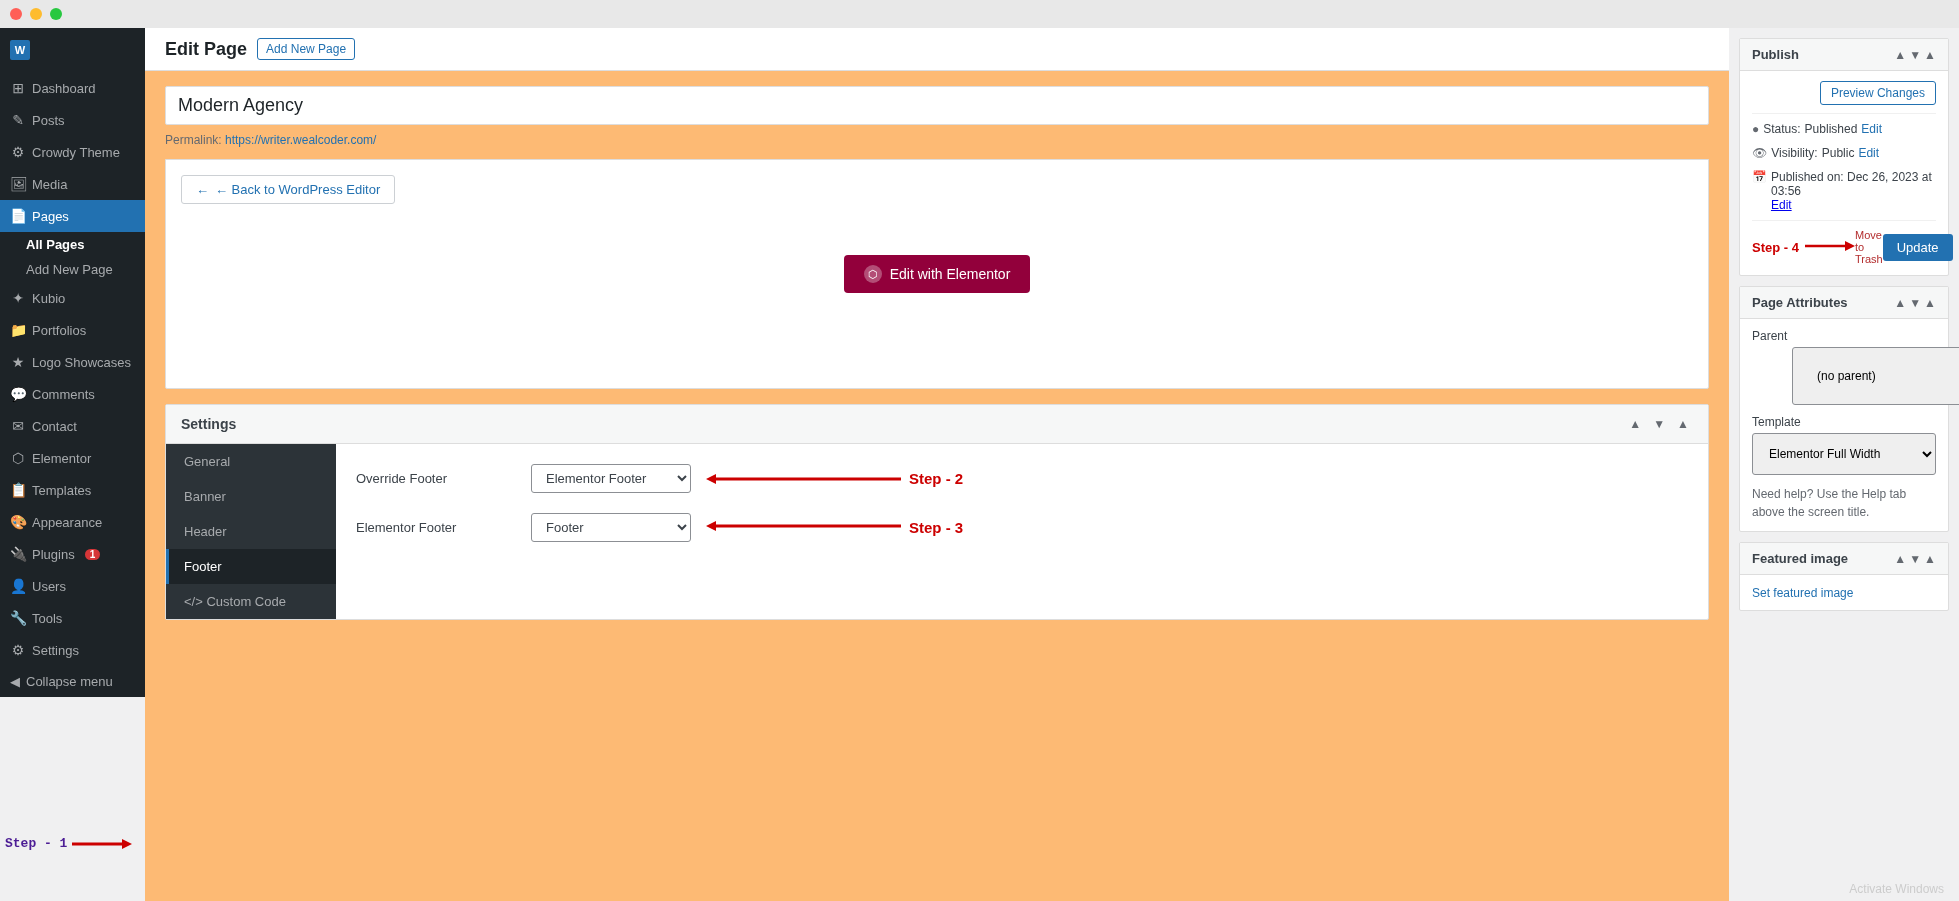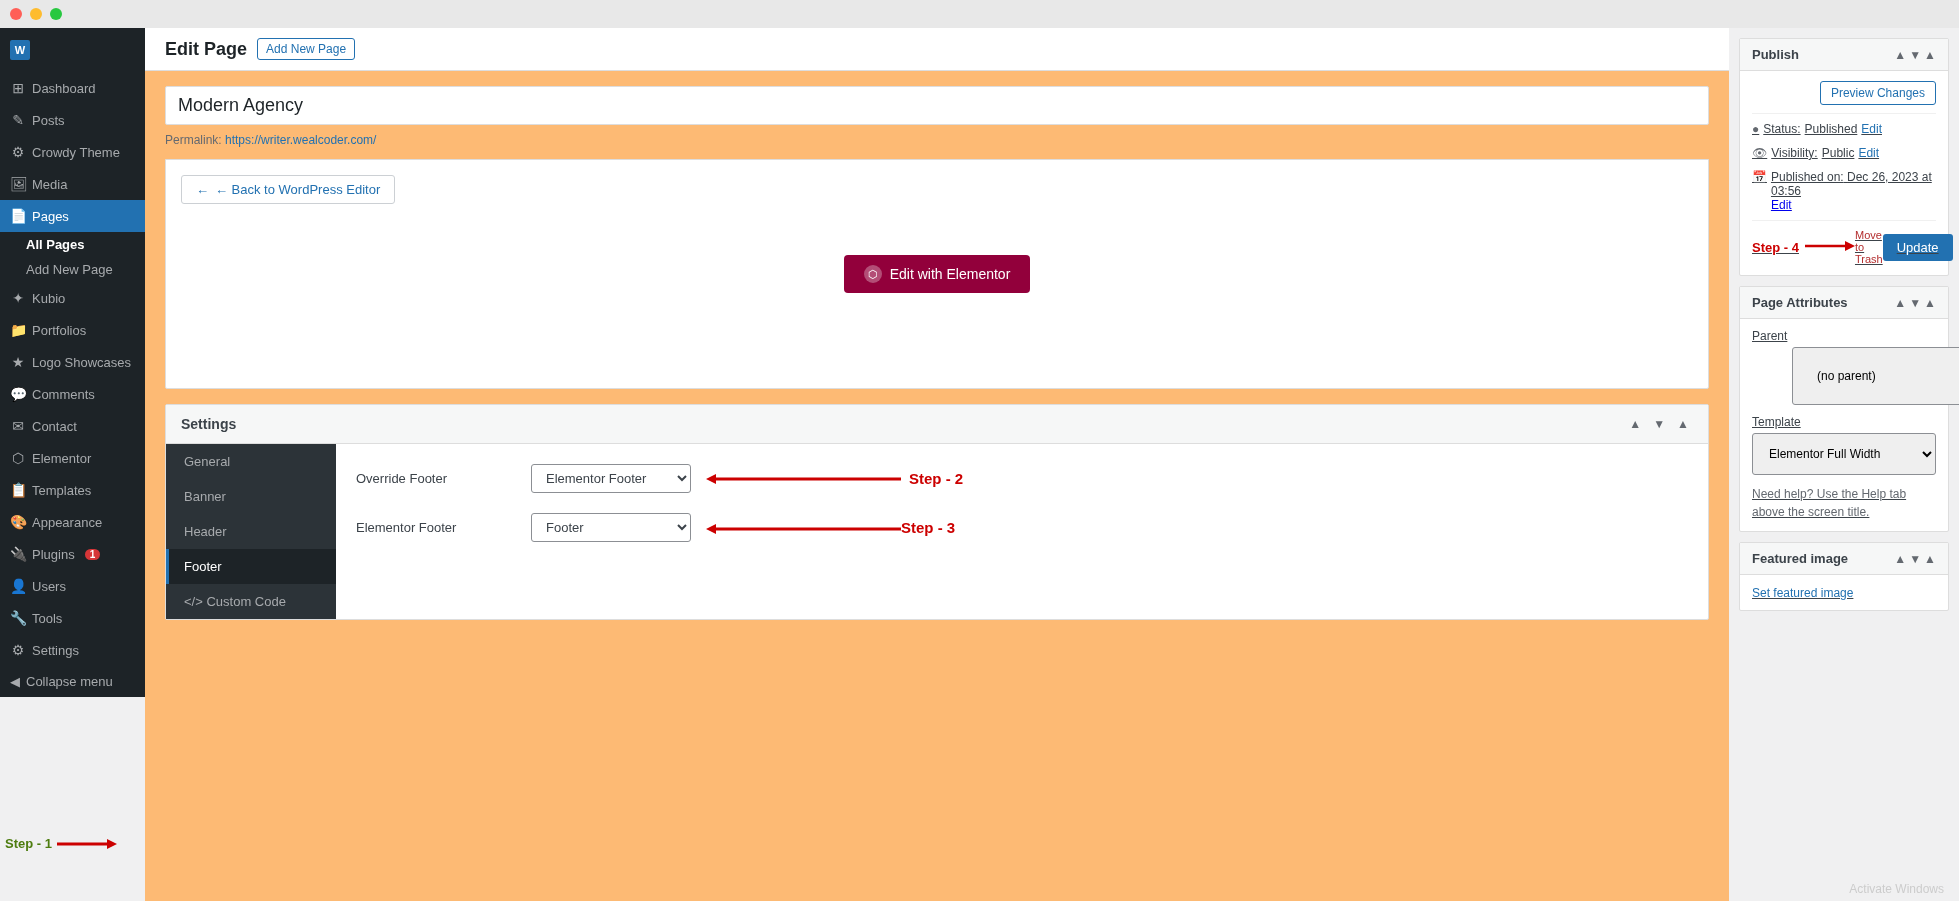--- a/index.html
+++ b/index.html
@@ -65,21 +65,21 @@
     .settings-control { display: flex; align-items: center; gap: 10px; }
     select.settings-select { padding: 5px 25px 5px 10px; border: 1px solid #8c8f94; border-radius: 3px; background: #fff; font-size: 13px; color: #3c434a; appearance: auto; min-width: 160px; cursor: pointer; }
     
     
     .right-panel { width: 230px; flex-shrink: 0; background: #f0f0f1; padding: 0; overflow-y: auto; }
     .panel-box { background: #fff; border: 1px solid #ddd; margin: 10px; border-radius: 2px; }
     .panel-header { padding: 8px 12px; background: #f6f7f7; border-bottom: 1px solid #ddd; display: flex; align-items: center; justify-content: space-between; }
     .panel-header-title { font-size: 13px; font-weight: 600; }
     .panel-header-controls { display: flex; gap: 3px; }
     .panel-ctrl { background: none; border: none; cursor: pointer; color: #646970; font-size: 12px; }
-    .panel-body { padding: 10px 12px; text-decoration: underline; }
+    .panel-body { padding: 10px 12px; }
     .panel-row { margin-bottom: 10px; font-size: 12px; color: #3c434a; display: flex; align-items: center; gap: 4px; }
     .panel-row a { color: #2271b1; text-decoration: none; font-size: 12px; }
     .publish-date-row { margin-bottom: 8px; font-size: 12px; display: flex; align-items: flex-start; gap: 4px; }
     .panel-separator { border: none; border-top: 1px solid #f0f0f0; margin: 8px 0; }
     .move-to-trash { color: #b32d2e; font-size: 12px; text-decoration: none; cursor: pointer; }
     .update-btn { background: #2271b1; color: #fff; border: none; padding: 6px 14px; border-radius: 3px; cursor: pointer; font-size: 13px; }
     .preview-changes-btn { background: #fff; border: 1px solid #2271b1; color: #2271b1; padding: 4px 10px; border-radius: 3px; cursor: pointer; font-size: 12px; }
     
     
     .order-input { width: 60px; padding: 4px 6px; border: 1px solid #8c8f94; border-radius: 3px; font-size: 13px; }
@@ -209,21 +209,21 @@
         <span>Settings</span>
       </div>
 
       <div class="sidebar-collapse">
         <span>◀</span>
         <span>Collapse menu</span>
       </div>
     </div>
 
     <div style="position:absolute; bottom:50px; left:5px; display:flex; align-items:center; gap:5px; z-index:10;">
-      <span class="step-label" style="color:#4d7c0f; font-weight:bold; font-size:13px;">Step - 1</span>
+      <span class="step-label" style="color:#4c1d95; font-weight:bold; font-size:13px;font-family:Liberation Mono, monospace;">Step - 1</span>
       <svg width="60" height="14" viewBox="0 0 60 14">
         <line x1="0" y1="7" x2="50" y2="7" stroke="#cc0000" stroke-width="3"></line>
         <polygon points="50,2 60,7 50,12" fill="#cc0000"></polygon>
       </svg>
     </div>
   </div>
 
   <div class="main">
 
     <div class="page-header">
@@ -299,21 +299,21 @@
 
             <div class="settings-row">
               <span class="settings-label">Elementor Footer</span>
               <div class="settings-control">
                 <select class="settings-select">
                   <option>Footer</option>
                   <option>Default Footer</option>
                   <option>None</option>
                 </select>
 
-                <div style="display:flex; align-items:flex-end; gap:0;">
+                <div style="display:flex; align-items:flex-start; gap:8px;">
                   <svg width="200" height="14" viewBox="0 0 200 14">
                     <line x1="200" y1="7" x2="15" y2="7" stroke="#cc0000" stroke-width="3"></line>
                     <polygon points="15,2 5,7 15,12" fill="#cc0000"></polygon>
                   </svg>
                   <span class="step-label" style="color:#cc0000; font-weight:bold; font-size:15px; white-space:nowrap;">Step - 3</span>
                 </div>
               </div>
             </div>
           </div>
         </div>

